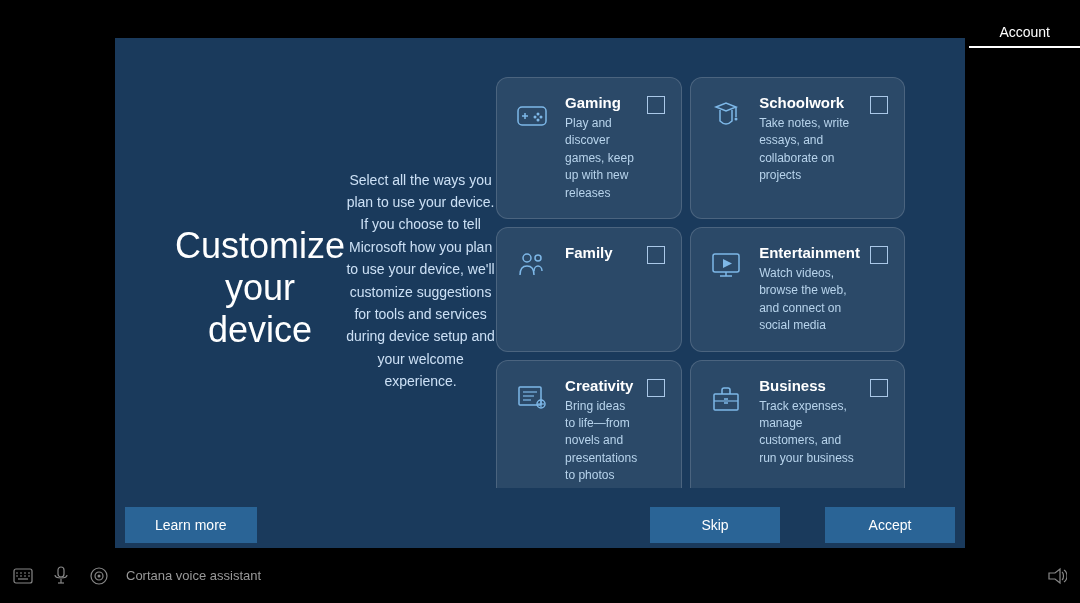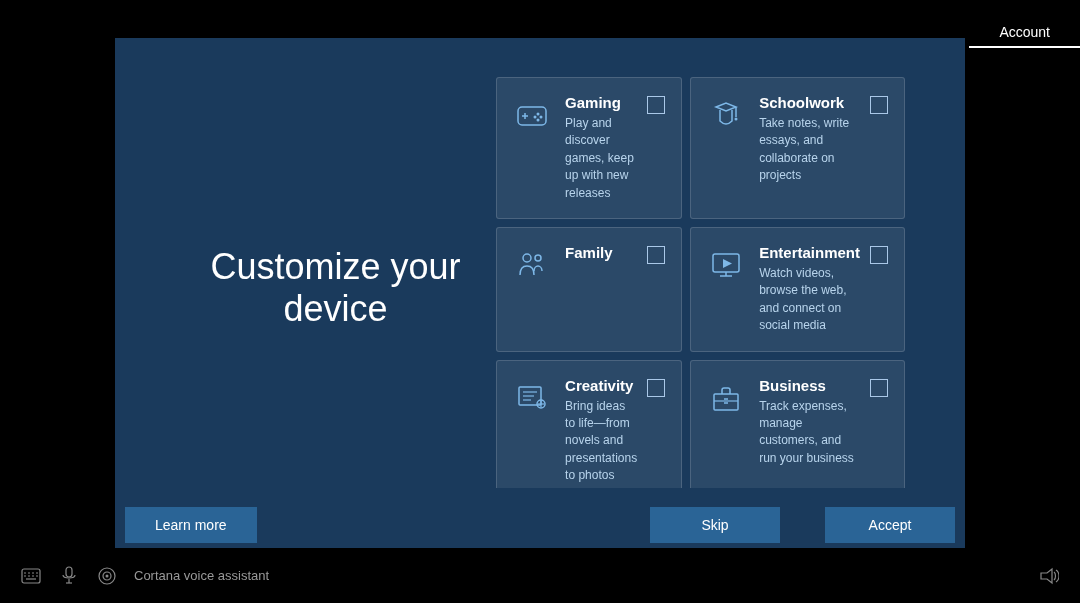--- a/index.html
+++ b/index.html
@@ -67,21 +67,21 @@
       grid-template-columns: 1fr 1fr;
       gap: 8px;
       width: 100%;
       max-width: 750px;
       flex: 1;
     }
 
     .card {
       background: rgba(255,255,255,0.08);
       border: 1px solid rgba(255,255,255,0.15);
-      border-radius: 3px;
+      border-radius: 12px;
       padding: 16px 16px 16px 16px;
       display: flex;
       flex-direction: row;
       align-items: flex-start;
       cursor: pointer;
       position: relative;
       transition: background 0.15s;
     }
 
     .card-icon {
@@ -128,21 +128,21 @@
     }
 
     
     .bottom-bar {
       position: absolute;
       bottom: 0; left: 0; right: 0;
       height: 55px;
       background: #000;
       display: flex;
       align-items: center;
-      padding: 0 20px;
+      padding: 0 12px;
     }
 
     .bottom-bar-left {
       display: flex;
       align-items: center;
       gap: 16px;
       flex: 1;
     }
 
     .bottom-icon {
@@ -222,20 +222,21 @@
   </style>
 </head>
 <body>
 
 <div class="top-bar">
   <div class="top-bar-tab">Account</div>
 </div>
 
 <div class="main-panel">
   <h1 class="page-title">Customize your device</h1>
+  <p class="page-subtitle">Select all the ways you plan to use your device. If you choose to tell Microsoft how you plan to use your device, we'll customize suggestions for tools and services during device setup and your welcome experience.</p>
 
   <div class="cards-grid">
 
     <div class="card">
       <div class="card-icon">
         <svg viewBox="0 0 32 32" fill="none" xmlns="http://www.w3.org/2000/svg">
           <rect x="2" y="8" width="28" height="18" rx="4" stroke="#7eb8e8" stroke-width="1.5" fill="none"></rect>
           <line x1="9" y1="14" x2="9" y2="20" stroke="#7eb8e8" stroke-width="1.5"></line>
           <line x1="6" y1="17" x2="12" y2="17" stroke="#7eb8e8" stroke-width="1.5"></line>
           <circle cx="22" cy="15" r="1.5" fill="#7eb8e8"></circle>

